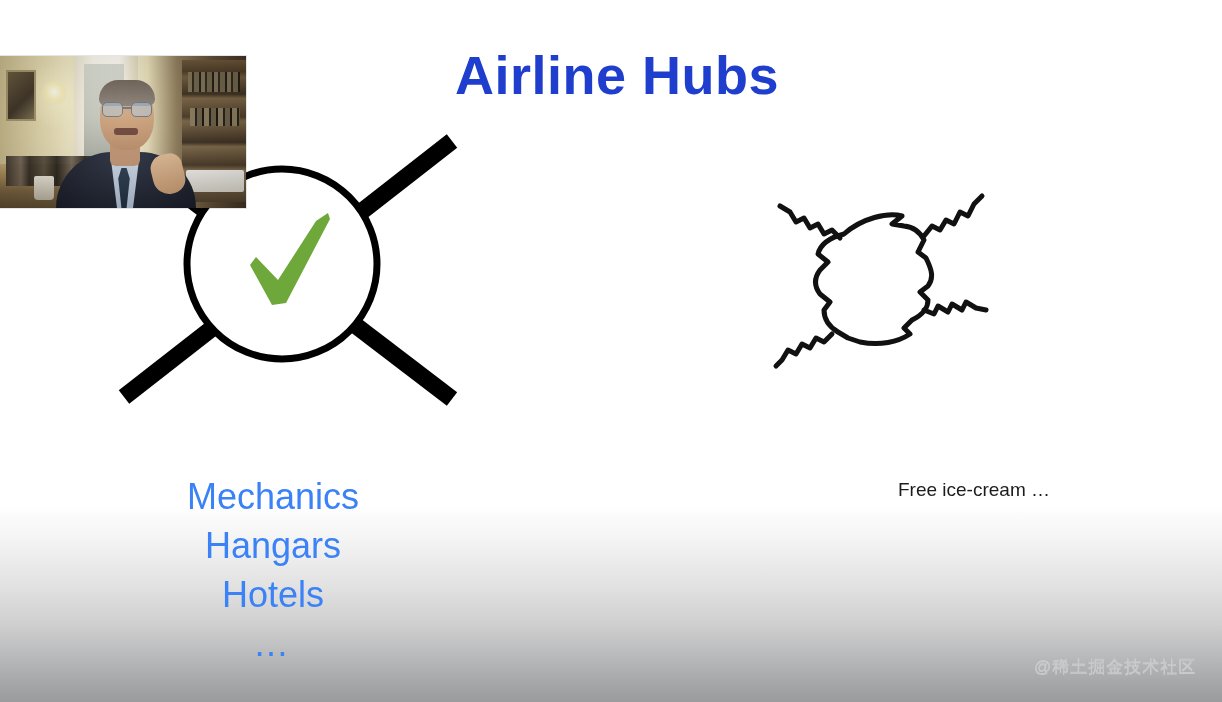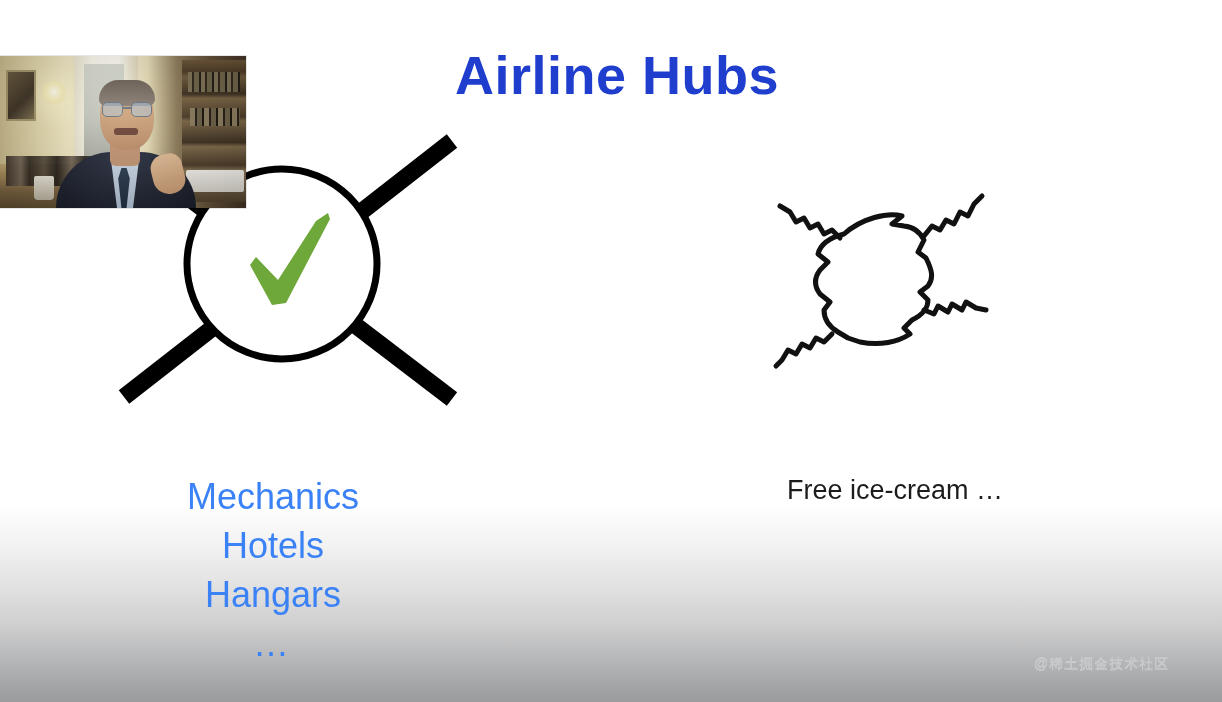--- a/index.html
+++ b/index.html
@@ -78,23 +78,23 @@
   }
   #left-caption .cap-ellipsis {
     font-size: 36px;
     letter-spacing: 4px;
   }
   #right-caption {
     position: absolute;
     left: 740px;
     top: 473px;
     width: 310px;
-    text-align: center;
+    text-align: right;
     color: #1c1c1c;
-    font-size: 27px;
+    font-size: 19px;
     line-height: 34px;
     white-space: nowrap;
   }
   
   #webcam {
     position: absolute;
     left: 0px;
     top: 56px;
     width: 246px;
     height: 152px;
@@ -243,21 +243,21 @@
   
   #wc-soft {
     left: 0; top: 0; width: 246px; height: 152px;
     background: radial-gradient(ellipse at 50% 40%, rgba(255,255,255,0.06) 0%, rgba(0,0,0,0.16) 100%);
   }
   
   #watermark {
     position: absolute;
     left: 1034px;
     top: 655px;
-    font-size: 14px;
+    font-size: 17px;
     color: #c8c9ca;
     letter-spacing: 1px;
     white-space: nowrap;
     text-shadow: 0 1px 0 rgba(255,255,255,0.35);
   }
 </style>
 </head>
 <body>
 
 <div id="slide">
@@ -305,22 +305,22 @@
 
         <path d="M 172 148 L 182 152 L 186 144 L 196 150 L 200 142 L 210 148 L 214 140 L 224 146 L 234 148"></path>
 
         <path d="M 80 172 L 72 180 L 64 176 L 58 186 L 50 182 L 44 192 L 36 188 L 30 198 L 24 204"></path>
       </g>
     </svg>
   </div>
 
   <div id="left-caption">
     <div>Mechanics</div>
+    <div>Hangars</div>
     <div>Hotels</div>
-    <div>Hangars</div>
     <div class="cap-ellipsis">…</div>
   </div>
 
   <div id="right-caption">Free ice-cream …</div>
 
   <div id="webcam">
     <div class="wc-layer" id="wc-wall"></div>
     <div class="wc-layer" id="wc-sconce-glow"></div>
     <div class="wc-layer" id="wc-frame"></div>
     <div class="wc-layer" id="wc-sconce"></div>

